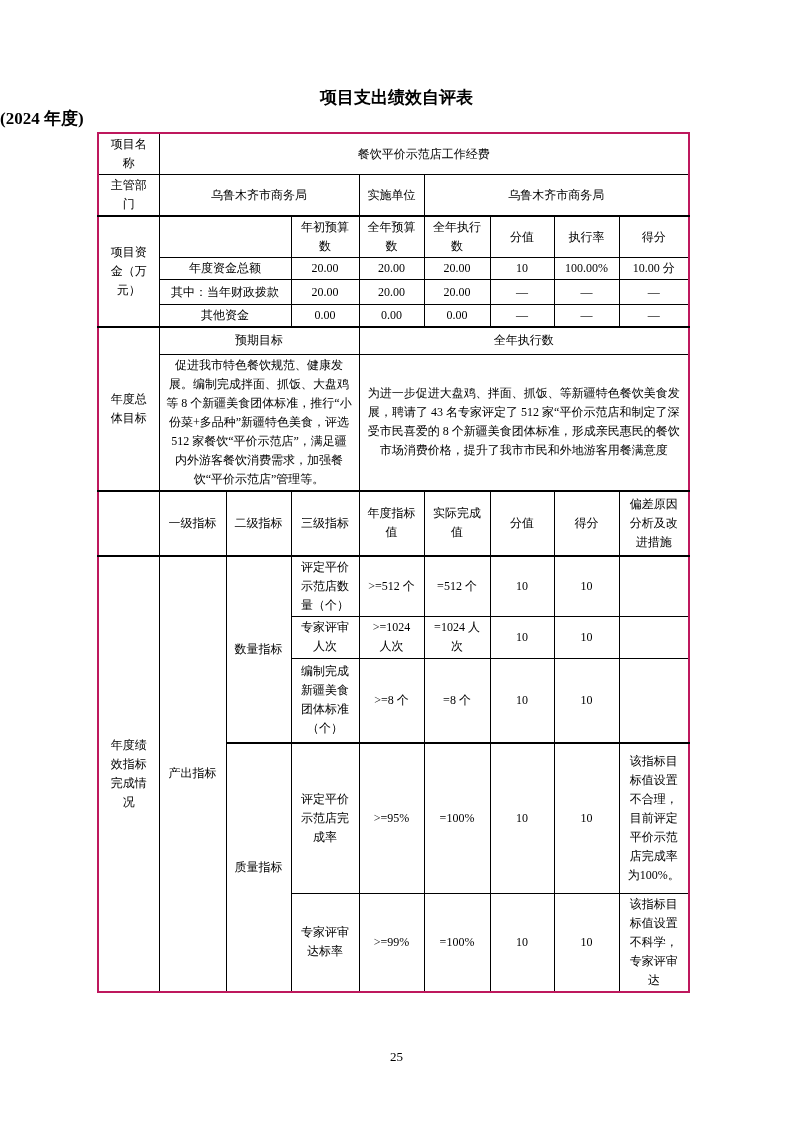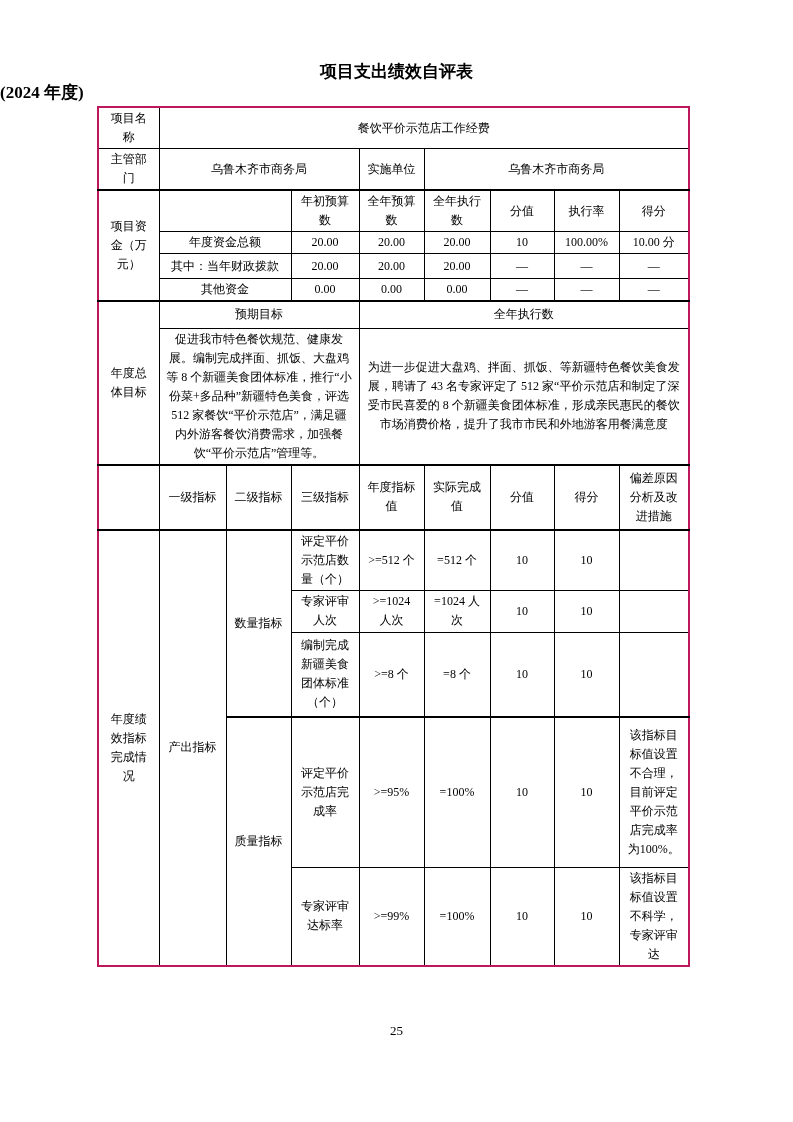--- a/index.html
+++ b/index.html
@@ -9,21 +9,21 @@
   }
   body {
     width: 793px;
     height: 1122px;
     position: relative;
     font-family: "Liberation Serif", "DejaVu Serif", serif;
     color: #000000;
     -webkit-font-smoothing: antialiased;
   }
   .doc-title {
-    padding-top: 62px;
+    padding-top: 88px;
     margin: 0;
     text-align: center;
     font-size: 17px;
     font-weight: bold;
     line-height: 20px;
   }
   .doc-subtitle {
     margin: 0;
     text-align: left;
     font-size: 17px;

